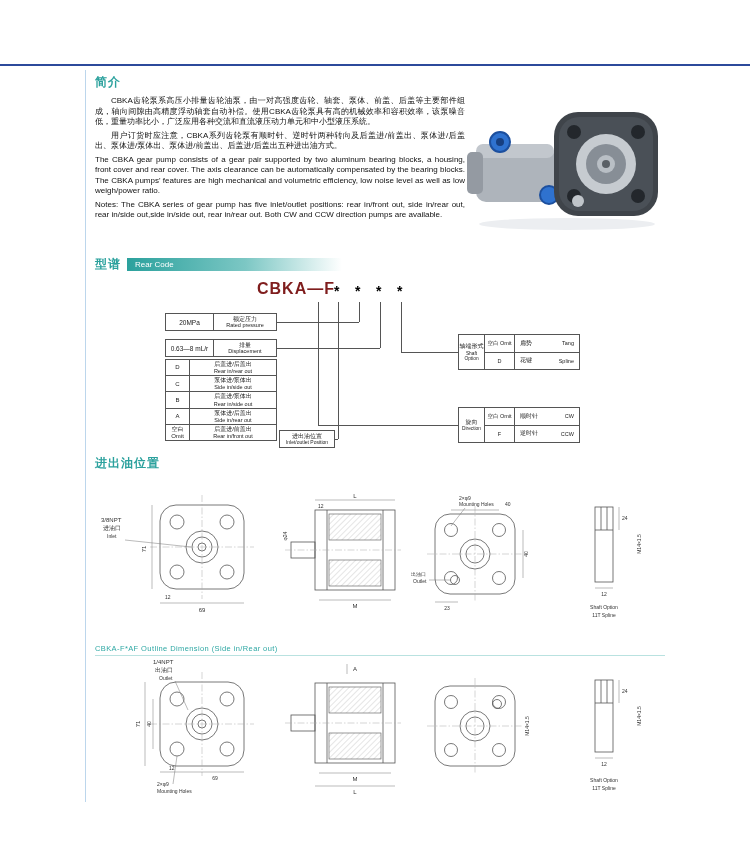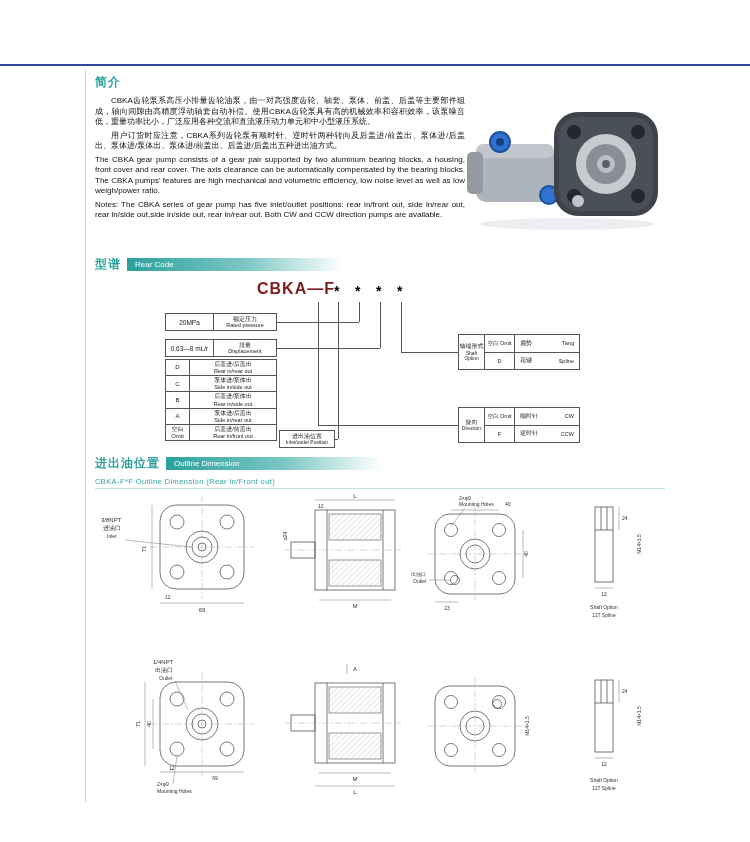--- a/index.html
+++ b/index.html
@@ -235,24 +235,22 @@
         <div class="sv">
           <span class="z">逆时针</span>
           <span class="e">CCW</span>
         </div>
       </div>
     </div>
   </div>
 
   <div class="abs sec" style="left:95px; top:455px;">
     <span class="zh">进出油位置</span>
-    <span class="bar">Outline Dimension</span>
-  </div>
-
-  <div class="abs subt" style="left:95px; top:477px;">CBKA-F*F Outline Dimension (Rear in/Front out)</div>
+  </div>
+
 
   <svg class="abs dwg" style="left:95px; top:492px;" width="560" height="136" viewBox="0 0 560 136">
     <defs>
       <pattern id="h1" width="4" height="4" patternUnits="userSpaceOnUse" patternTransform="rotate(45)">
         <line x1="0" y1="0" x2="0" y2="4" stroke="#999" stroke-width="0.5"></line>
       </pattern>
     </defs>
 
     <g>
       <rect x="65" y="13" width="84" height="84" rx="16" class="ln"></rect>
@@ -325,20 +323,21 @@
       <line x1="524" y1="15" x2="524" y2="38" class="dim"></line>
       <text x="527" y="28" class="sm">24</text>
       <line x1="500" y1="96" x2="518" y2="96" class="dim"></line>
       <text x="509" y="104" text-anchor="middle" class="sm">12</text>
       <text transform="rotate(-90 546 52)" x="546" y="52" text-anchor="middle" class="sm">M14×1.5</text>
       <text x="509" y="117" text-anchor="middle" class="sm">Shaft Option</text>
       <text x="509" y="125" text-anchor="middle" class="sm">11T Spline</text>
     </g>
   </svg>
 
+  <div class="abs subt" style="left:95px; top:644px;">CBKA-F*AF Outline Dimension (Side in/Rear out)</div>
 
   <svg class="abs dwg" style="left:95px; top:658px;" width="560" height="142" viewBox="0 0 560 142">
     <defs>
       <pattern id="h2" width="4" height="4" patternUnits="userSpaceOnUse" patternTransform="rotate(45)">
         <line x1="0" y1="0" x2="0" y2="4" stroke="#999" stroke-width="0.5"></line>
       </pattern>
     </defs>
 
     <g>
       <rect x="65" y="24" width="84" height="84" rx="16" class="ln"></rect>

